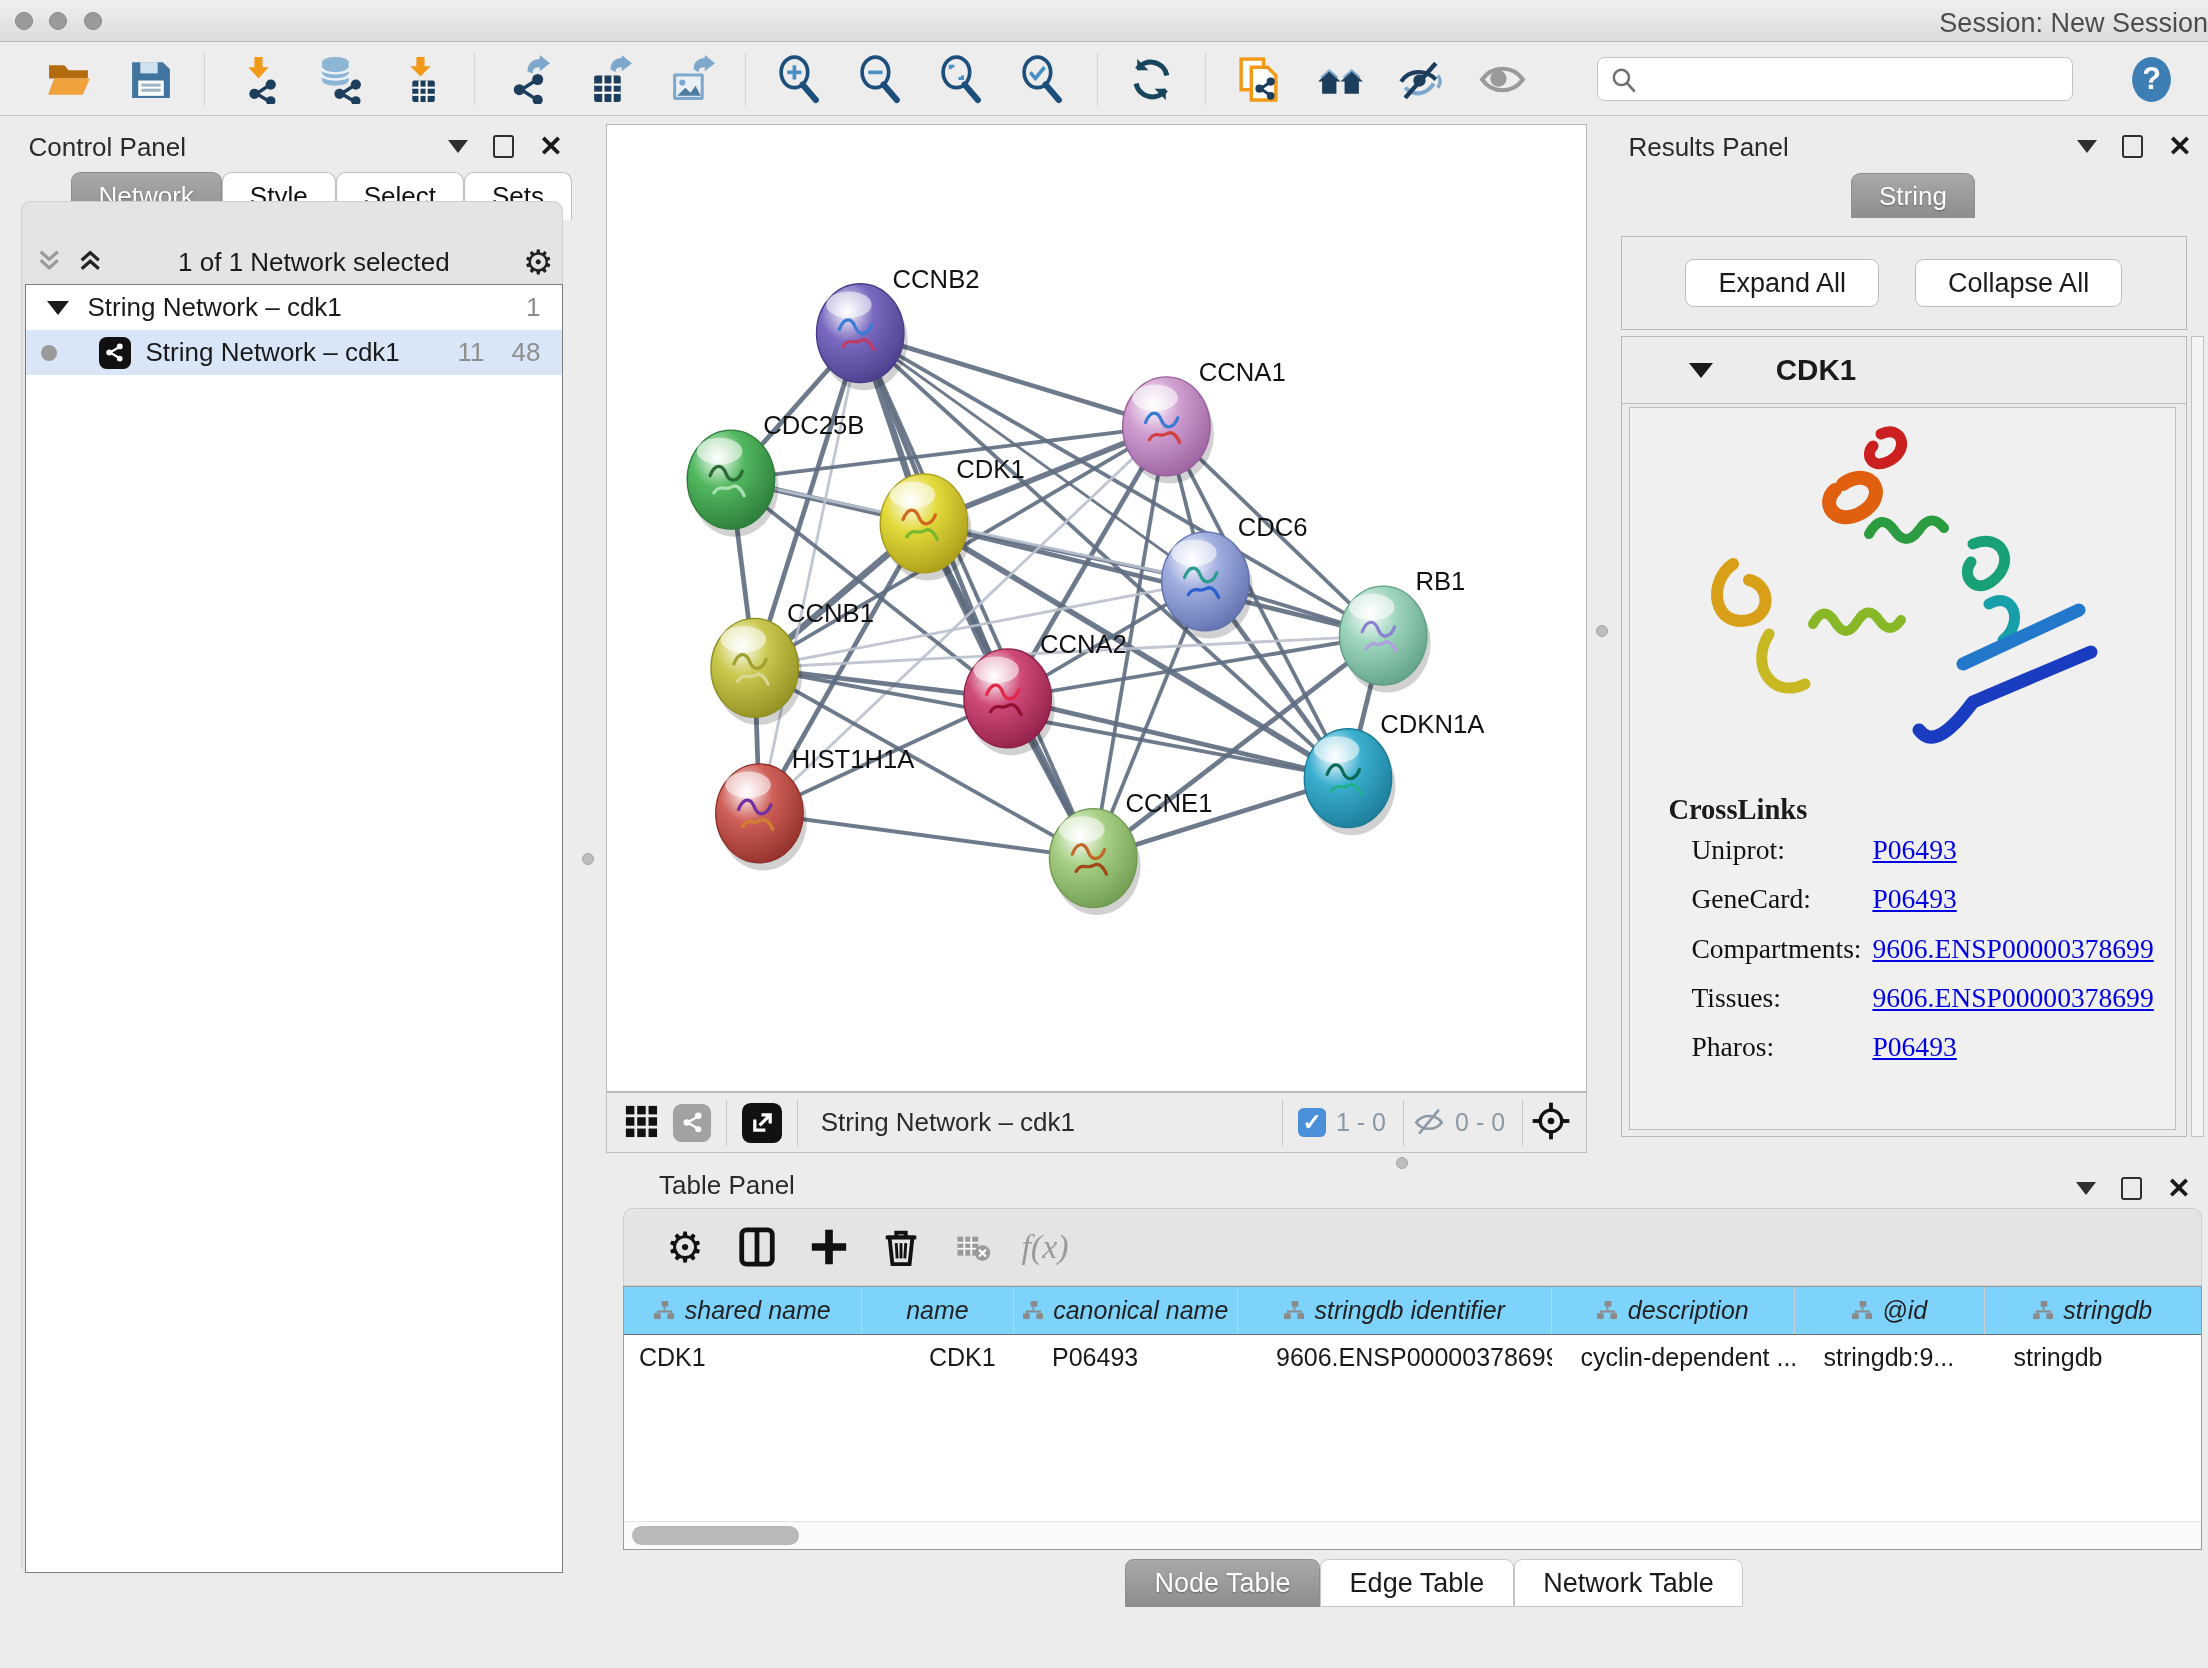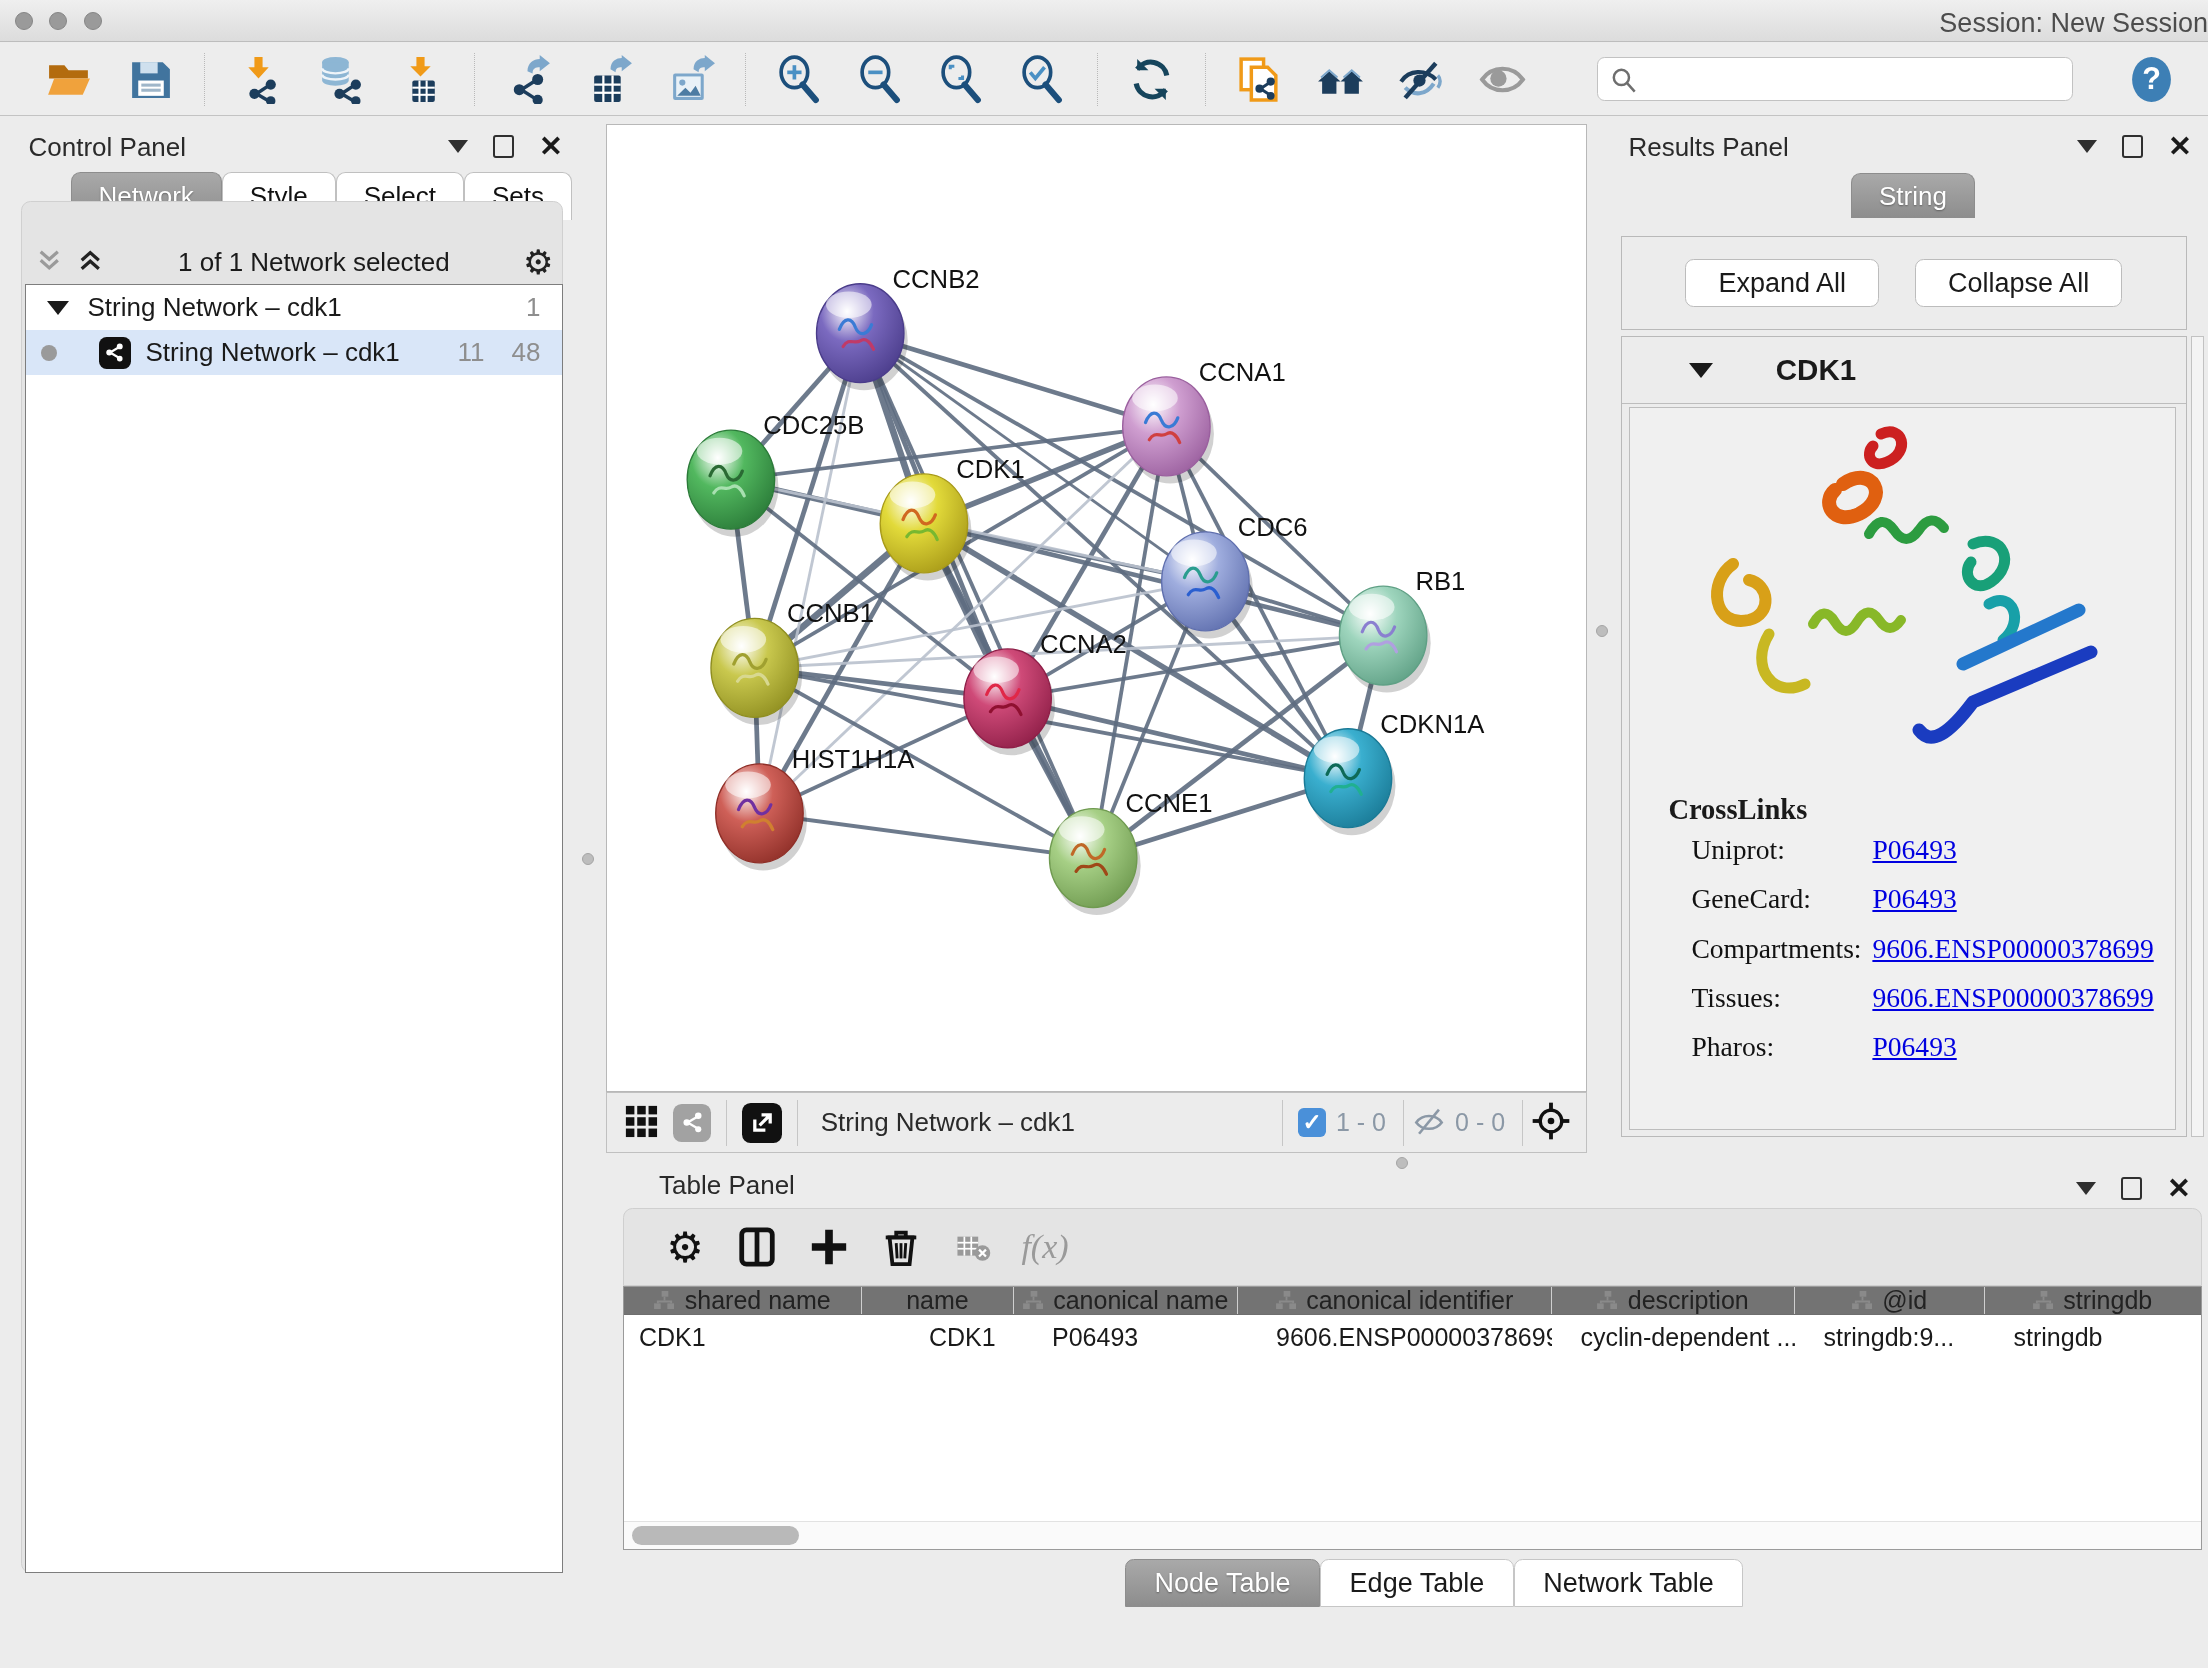--- a/index.html
+++ b/index.html
@@ -81,21 +81,21 @@
   .xl-row { display:flex; font-size:27.6px; padding:8.6px 0 8.6px 61px; }
   .xl-label { width:181px; color:#111; }
   .xl-link { text-decoration:underline; }
   
   .tp-toolbar { position:absolute; left:623px; top:1208px; width:1579px; height:78px;
     background:#e4e4e4; border:1px solid #cfcfcf; border-radius:9.5px 9.5px 0 0;
     display:flex; align-items:center; padding-left:25px; }
   .tp-tool { width:53px; height:53px; margin:0 9.5px; display:flex; align-items:center; justify-content:center; }
   .tbl { position:absolute; left:623px; top:1286px; width:1579px; height:264px;
     background:#fff; border:1.9px solid #9a9a9a; }
-  .tbl-head { display:flex; height:28px; background:#737373; border-bottom:1.9px solid #6e6e6e; }
+  .tbl-head { display:flex; height:48px; background:#7dd3fc; border-bottom:1.9px solid #6e6e6e;font-style:italic; }
   .th { display:flex; align-items:center; justify-content:center; gap:9.5px; font-size:25px;
     color:#222; border-right:1px solid #cfcfcf; overflow:hidden; white-space:nowrap; }
   .tbl-row { display:flex; height:44px; align-items:center; font-size:25px; }
   .td { padding-left:15px; overflow:hidden; white-space:nowrap; }
   .hscroll { position:absolute; left:0; bottom:0; width:100%; height:28.5px; background:#fafafa;
     border-top:1px solid #e2e2e2; }
   .hthumb { position:absolute; left:7.6px; top:4.8px; width:167px; height:19px;
     background:#b9b9b9; border-radius:9.5px; }
   .tp-tabs { position:absolute; left:1125px; top:1559px; display:flex; }
   .tp-tab { height:48px; padding:0 28.5px; display:flex; align-items:center; font-size:27px;
@@ -772,21 +772,21 @@
       <span class="th" style="width:314px">
         <svg width="21" height="19" viewBox="0 0 22 20">
             <g fill="#8a8a8a">
               <rect x="8" y="0" width="7" height="6"></rect>
               <rect x="0" y="13" width="7" height="6"></rect>
               <rect x="14" y="13" width="7" height="6"></rect>
               <path d="M10 6h2v4h-2z"></path>
               <path d="M3 13v-3h16v3h-2v-1H5v1z"></path>
             </g>
           </svg>
-        <span>canonical identifier</span>
+        <span>stringdb identifier</span>
         </span>
       <span class="th" style="width:243px">
         <svg width="21" height="19" viewBox="0 0 22 20">
             <g fill="#8a8a8a">
               <rect x="8" y="0" width="7" height="6"></rect>
               <rect x="0" y="13" width="7" height="6"></rect>
               <rect x="14" y="13" width="7" height="6"></rect>
               <path d="M10 6h2v4h-2z"></path>
               <path d="M3 13v-3h16v3h-2v-1H5v1z"></path>
             </g>

